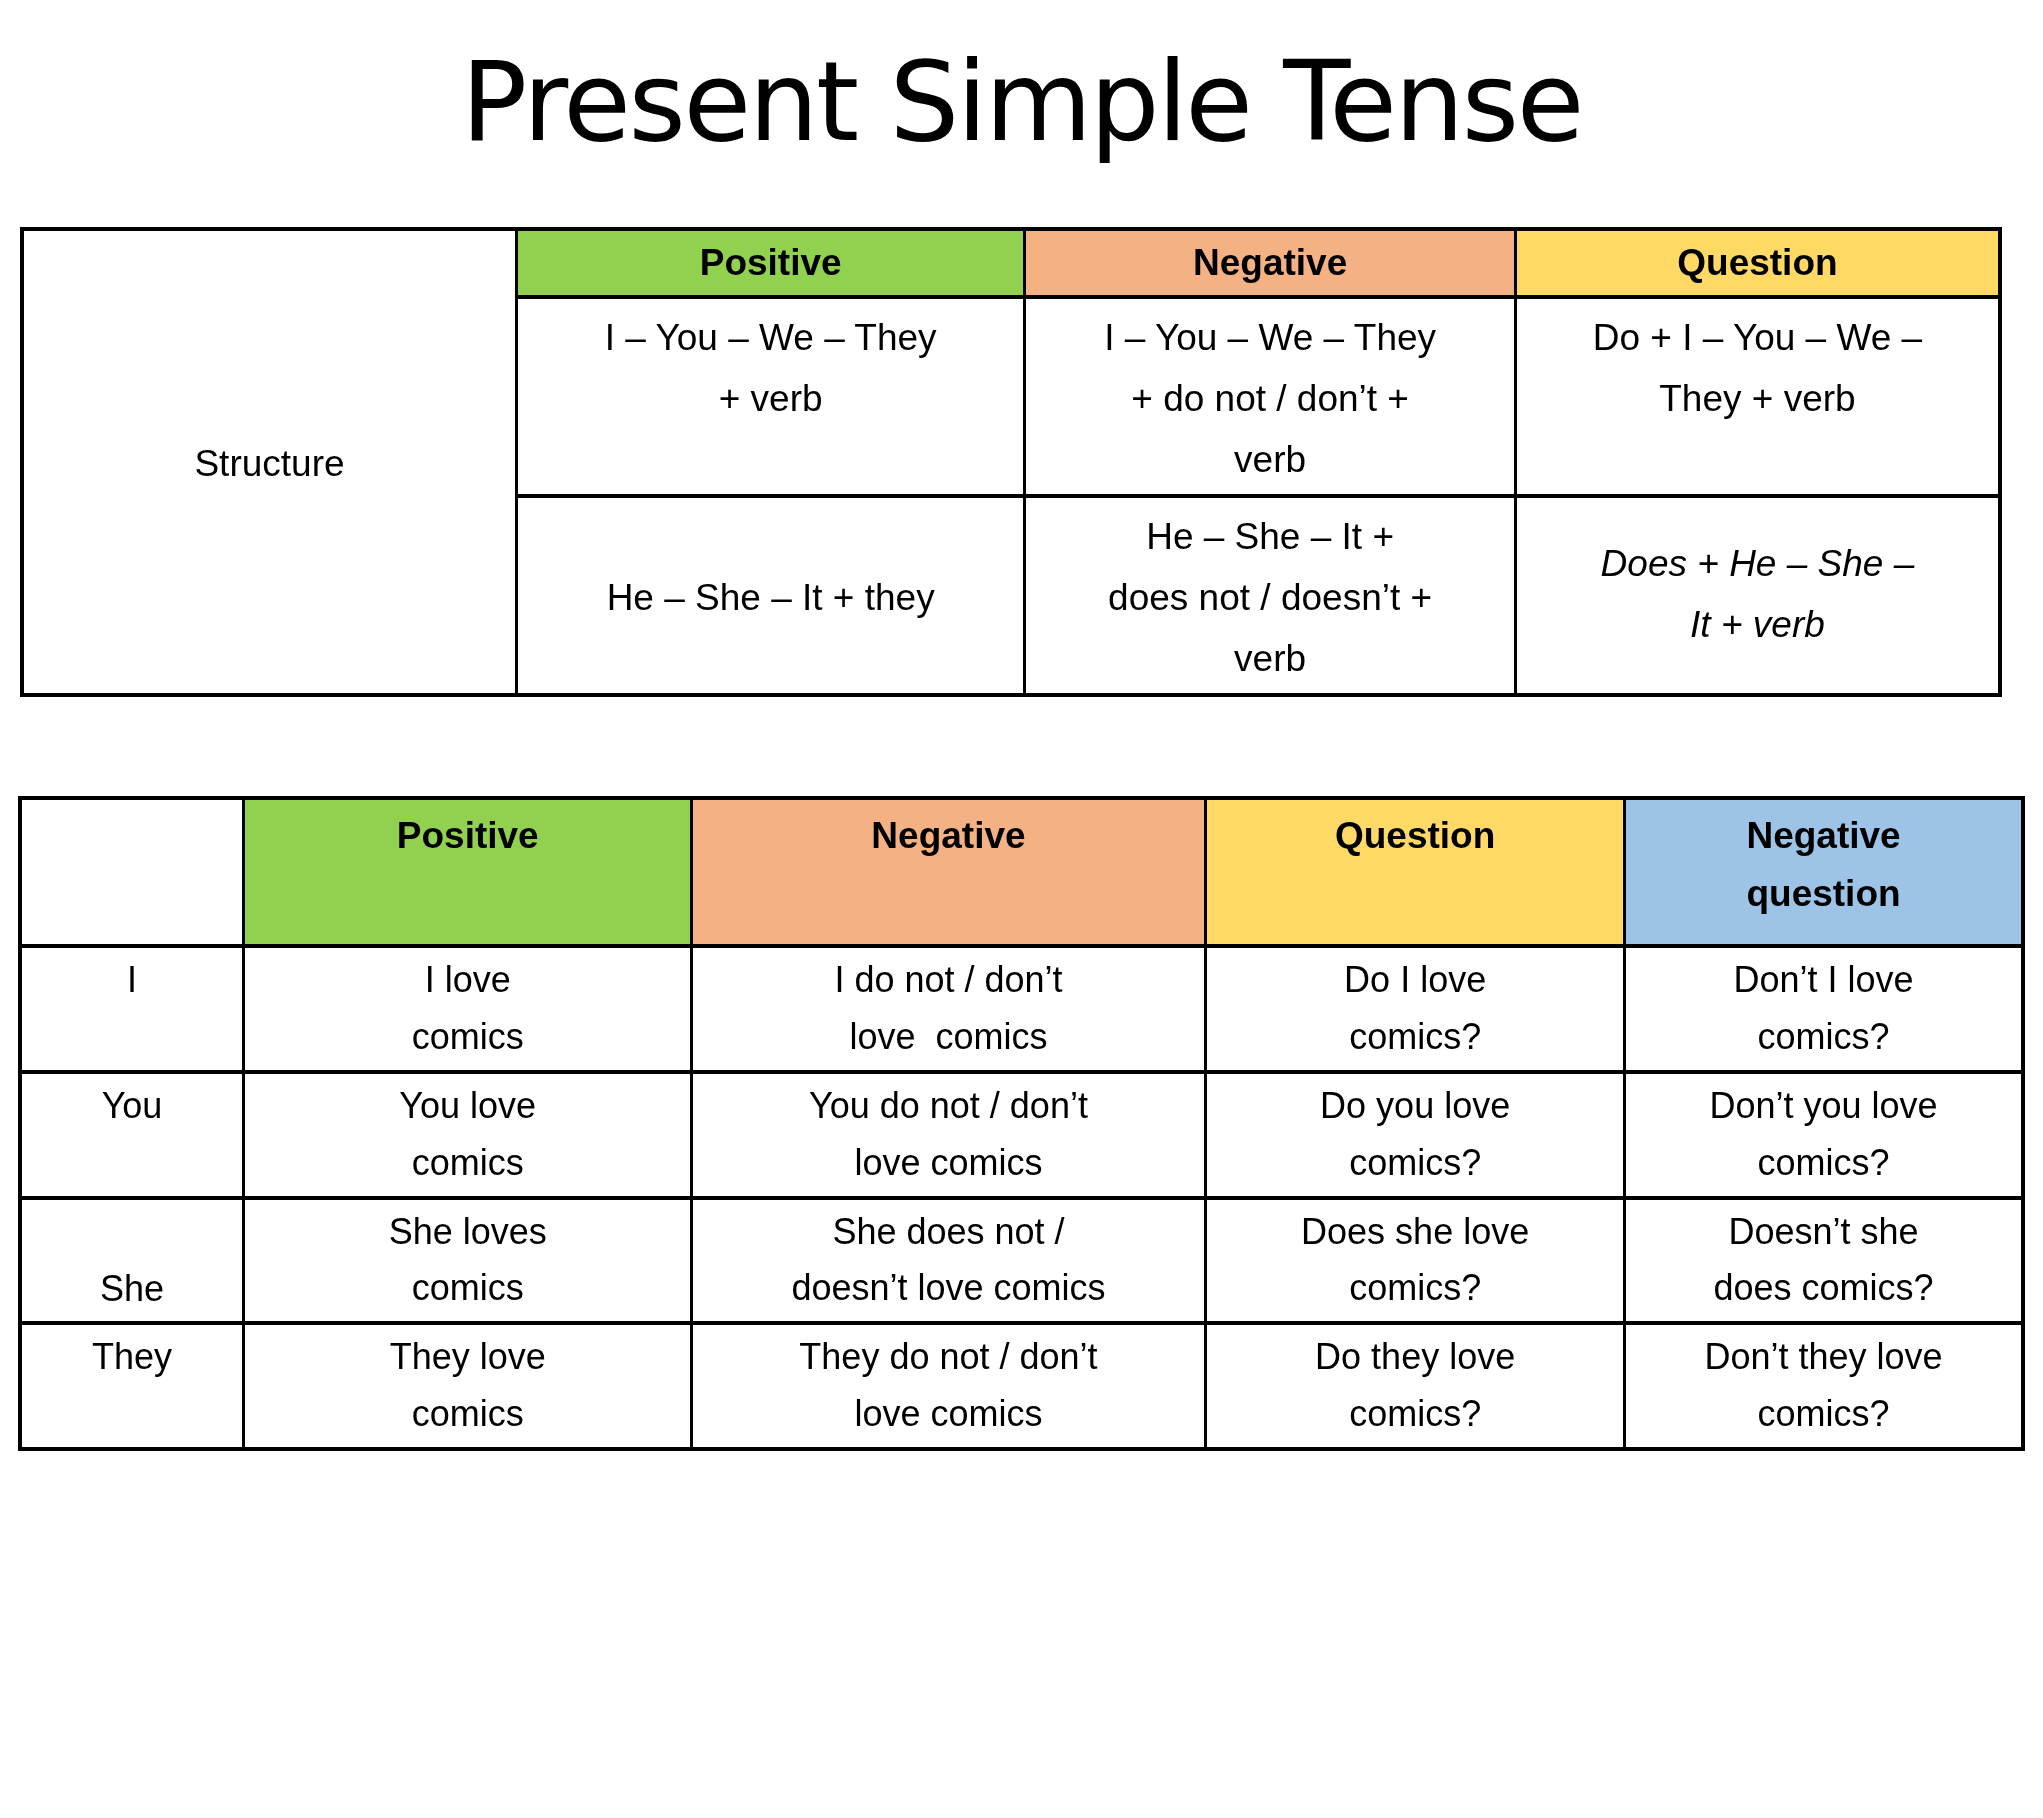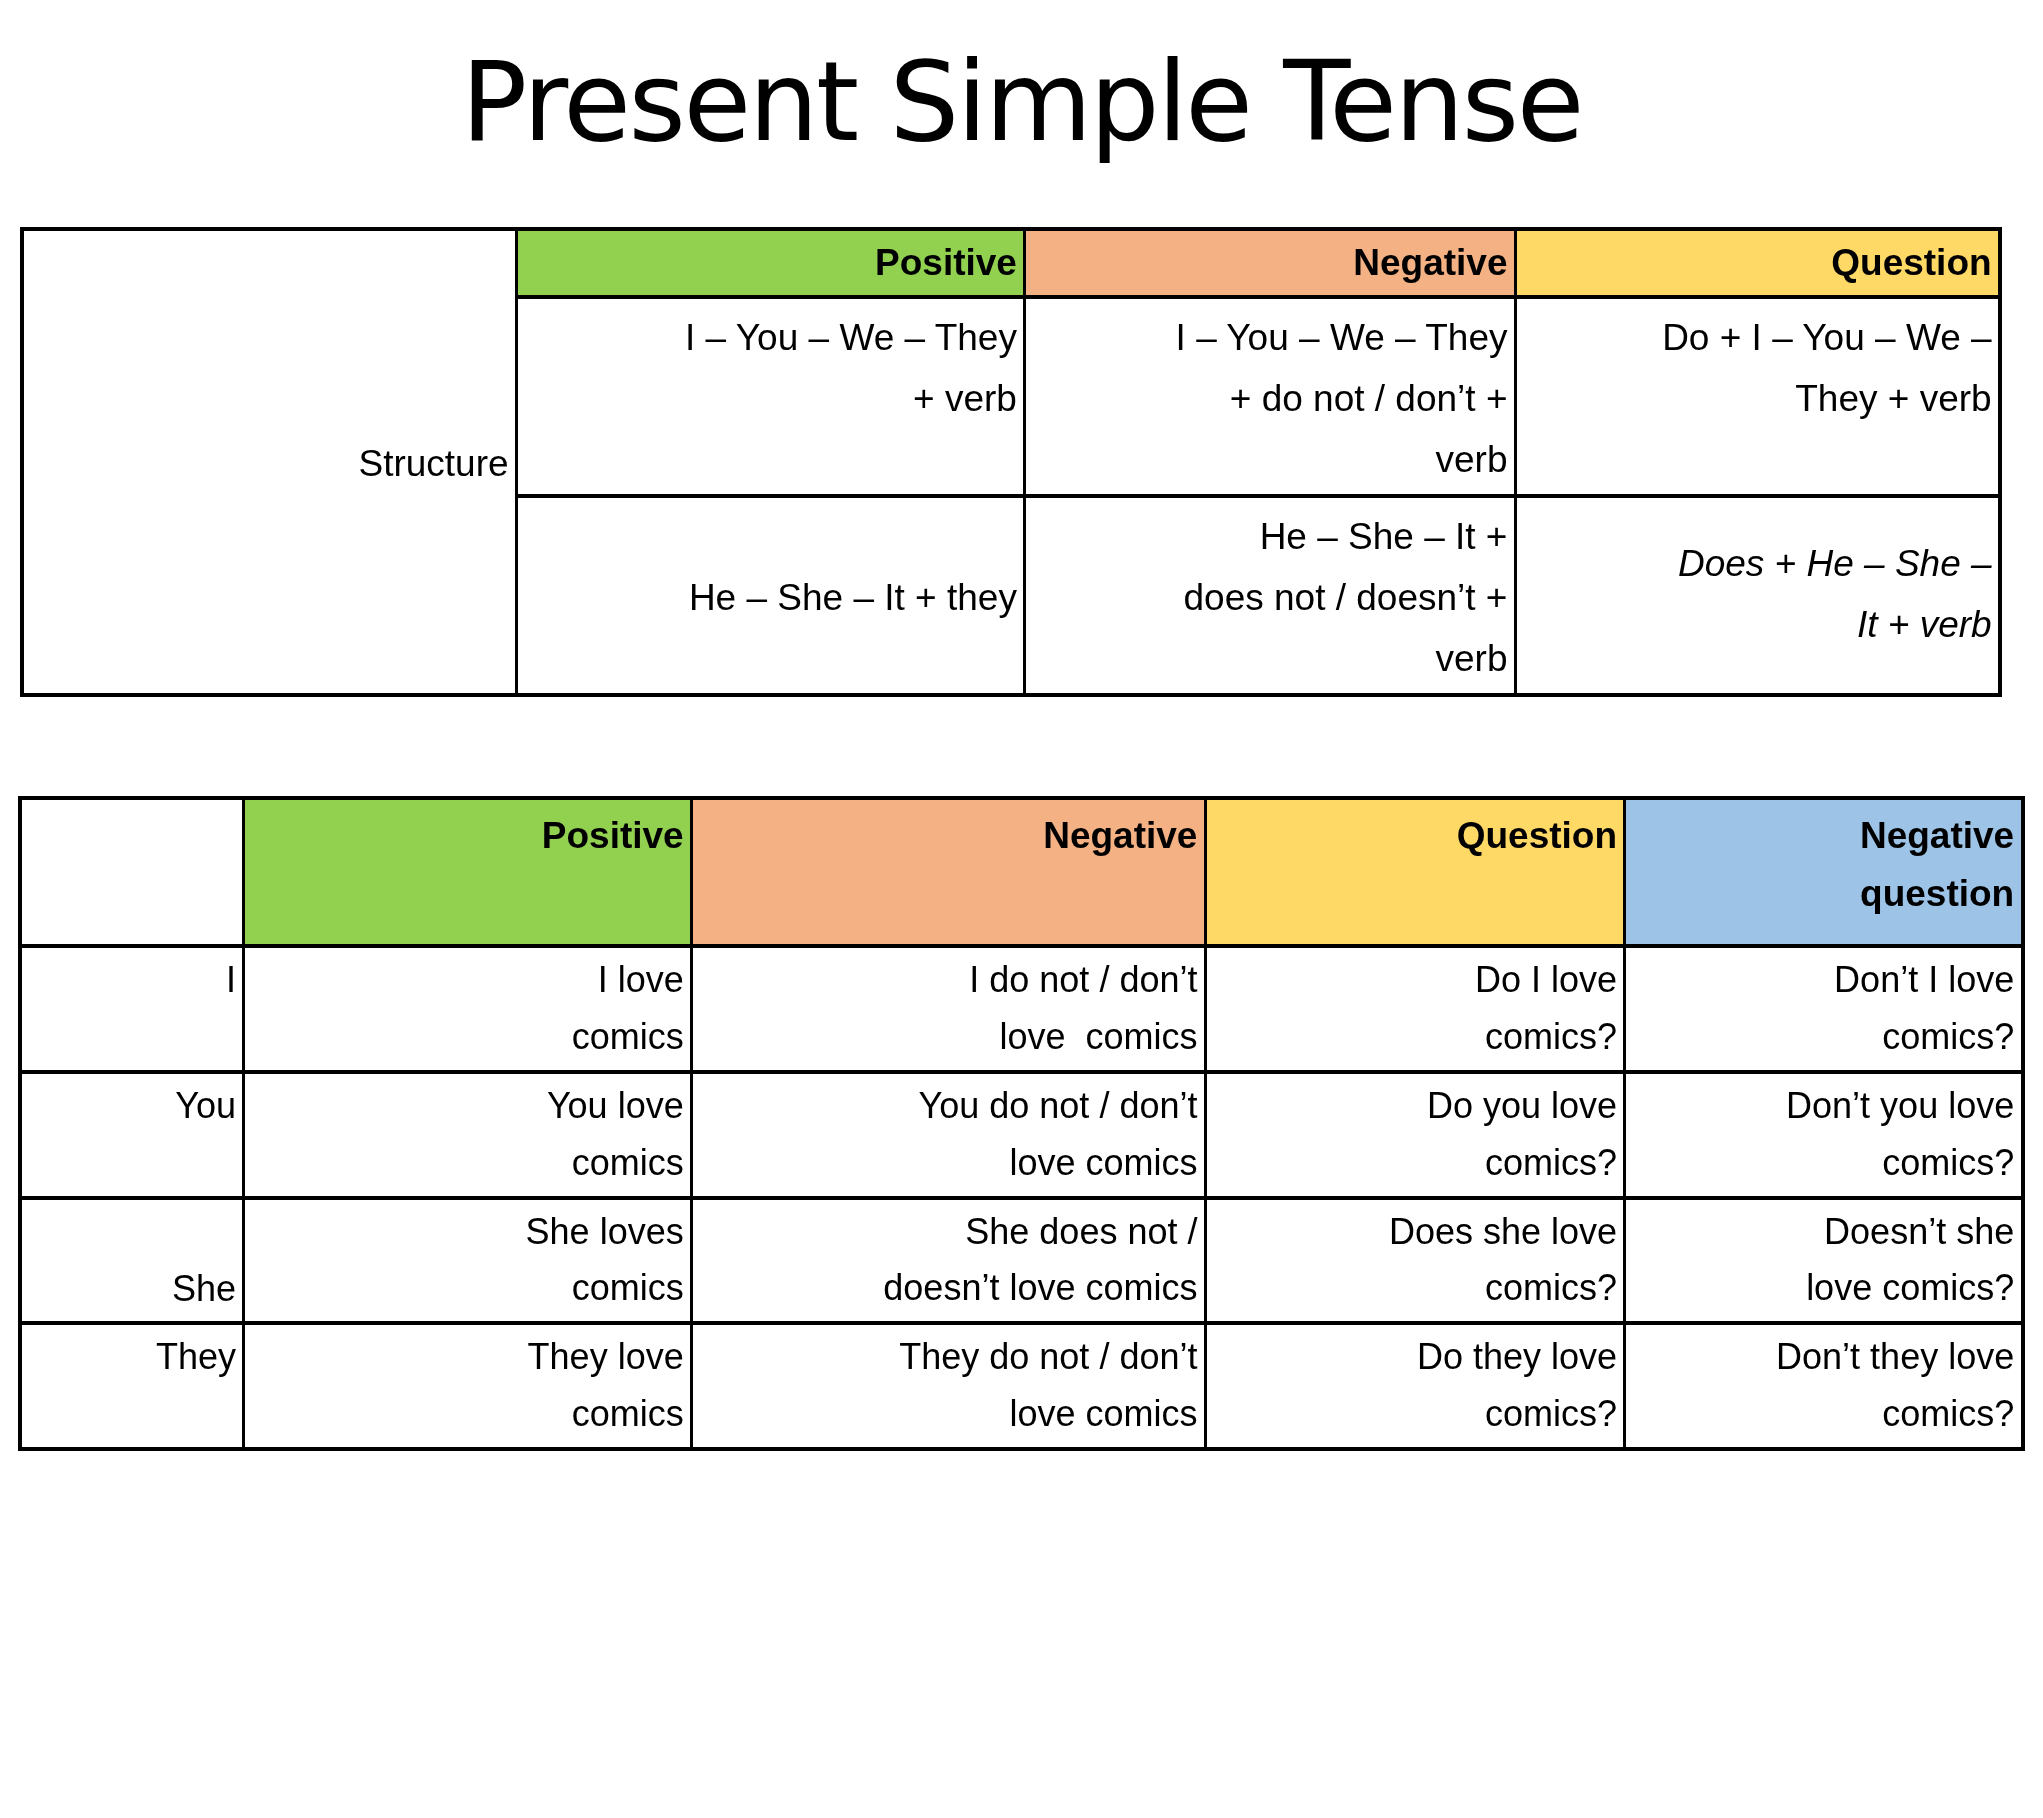--- a/index.html
+++ b/index.html
@@ -24,21 +24,21 @@
   }
   table.tbl {
     border-collapse: collapse;
     table-layout: fixed;
     border: 4.8px solid #000;
   }
   table.tbl td {
     border: 3.2px solid #000;
     border-top-width: 4px;
     border-bottom-width: 4px;
-    text-align: right;
+    text-align: center;
     vertical-align: top;
     white-space: pre-wrap;
     overflow: hidden;
     padding: 4px 6.4px;
   }
   
   table.t1 {
     width: 1982px;
     margin: 17.6px 0 0 20px;
   }
@@ -156,21 +156,21 @@
   </tr>
   <tr style="height:120px">
     <td class="pronoun-pad">She</td>
     <td>She loves
 comics</td>
     <td>She does not /
 doesn’t love comics</td>
     <td>Does she love
 comics?</td>
     <td>Doesn’t she
-love comics?</td>
+does comics?</td>
   </tr>
   <tr style="height:120px">
     <td>They</td>
     <td>They love
 comics</td>
     <td>They do not / don’t
 love comics</td>
     <td>Do they love
 comics?</td>
     <td>Don’t they love

